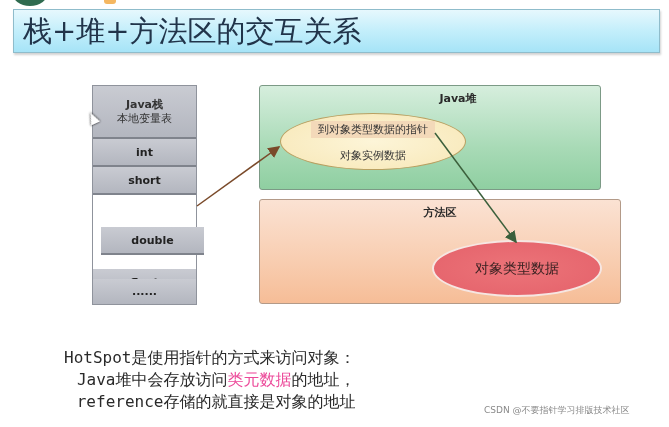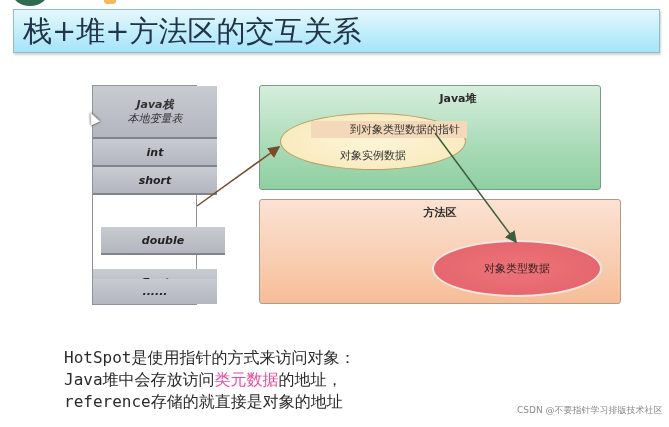--- a/index.html
+++ b/index.html
@@ -9,24 +9,24 @@
                    background:#2f6b4f; }
     .logo-mark { position:absolute; left:104px; top:-4px; width:12px; height:8px; border-radius:3px; background:#f2a53a; opacity:.8; }
     .title-bar { position:absolute; left:13px; top:9px; width:647px; height:44px;
                  background:linear-gradient(to bottom,#e6f8fd 0%,#c3eefb 50%,#a6e4f7 100%);
                  border:1px solid #8fbccb; box-shadow:1px 2px 2px rgba(0,0,0,.18); box-sizing:border-box; }
     .title-text { position:absolute; left:9px; top:3px; font-family:"DejaVu Serif", serif; font-size:29px;
                   color:#21344a; letter-spacing:0px; white-space:nowrap; line-height:36px; }
 
     .stack { position:absolute; left:92px; top:85px; width:105px; height:220px; border:1px solid #8f939c;
              box-sizing:border-box; }
-    .stack-row { position:absolute; left:0; width:124px; box-sizing:border-box;
+    .stack-row { position:absolute; left:0; width:103px; box-sizing:border-box;
                  background:linear-gradient(to bottom,#c9cbd2 0%,#b3b6bf 100%);
                  border-bottom:2px solid #7f838c; display:flex; align-items:center; justify-content:center;
-                 font-family:"DejaVu Sans", sans-serif; font-weight:bold; font-size:11px; color:#222;font-style:italic; }
+                 font-family:"DejaVu Sans", sans-serif; font-weight:bold; font-size:11px; color:#222; }
     .stack-head { flex-direction:column; font-weight:normal; font-size:11px; line-height:14px; color:#333; }
     .stack-head .b { font-weight:bold; }
     .cursor { position:absolute; left:88px; top:112px; width:0; height:0;
               border-left:5px solid transparent; border-right:5px solid transparent; border-bottom:12px solid #fff;
               transform:rotate(-25deg); filter:drop-shadow(0 0 1px #000); }
 
     .heap { position:absolute; left:259px; top:85px; width:342px; height:105px; border:1px solid #7c9a86;
             border-radius:3px; box-sizing:border-box;
             background:linear-gradient(to bottom,#d6eedd 0%,#a8dab6 60%,#8fcfa1 100%); }
     .heap-label { position:absolute; left:0; width:100%; top:5px; text-align:center; font-weight:bold;
@@ -34,34 +34,34 @@
     .method { position:absolute; left:259px; top:199px; width:362px; height:105px; border:1px solid #b39a88;
               border-radius:3px; box-sizing:border-box;
               background:linear-gradient(to bottom,#fbe2d3 0%,#f8cdb0 60%,#f6bd97 100%); }
     .method-label { position:absolute; left:0; width:100%; top:5px; text-align:center; font-weight:bold;
                     font-size:11px; color:#2a2a2a; }
 
     .ell-obj { position:absolute; left:280px; top:113px; width:186px; height:57px; border-radius:50%;
                background:radial-gradient(ellipse at center,#fdf5d8 0%,#f7e7b6 100%);
                border:1px solid #b9a062; box-sizing:border-box; }
     .ell-ptr { position:absolute; left:311px; top:121px; width:124px; height:17px; background:#f3d9b9;
-               font-size:11px; color:#333; text-align:center; line-height:17px;padding-left:32px; }
+               font-size:11px; color:#333; text-align:center; line-height:17px; }
     .ell-inst { position:absolute; left:280px; top:148px; width:186px; text-align:center; font-size:11px; color:#333; }
 
     .ell-type { position:absolute; left:432px; top:240px; width:170px; height:57px; border-radius:50%;
                 background:radial-gradient(ellipse at center,#ec7479 0%,#e4616a 100%);
                 border:2px solid #f6e6e2; box-sizing:border-box; display:flex; align-items:center; justify-content:center;
-                font-size:11px; color:#3a2222; }
+                font-size:14px; color:#3a2222; }
 
     svg.arrows { position:absolute; left:0; top:0; width:669px; height:427px; pointer-events:none; }
 
     .notes { position:absolute; left:64px; top:347px; font-family:"DejaVu Sans Mono", monospace; font-size:16px;
-             line-height:22px; color:#2a2a2a; white-space:nowrap; }
+             line-height:22px; color:#2a2a2a; white-space:nowrap;text-align:right; }
     .notes .hl { color:#ec4899; }
-    .watermark { position:absolute; left:484px; top:404px; font-size:9px; color:#8a8a8a; white-space:nowrap;margin-left:33px; }
+    .watermark { position:absolute; left:484px; top:404px; font-size:9px; color:#8a8a8a; white-space:nowrap; }
   </style>
 </head>
 <body>
 
 <div class="logo-circle"></div>
 <div class="logo-mark"></div>
 
 <div class="title-bar">
   <div class="title-text">栈+堆+方法区的交互关系</div>
 </div>

